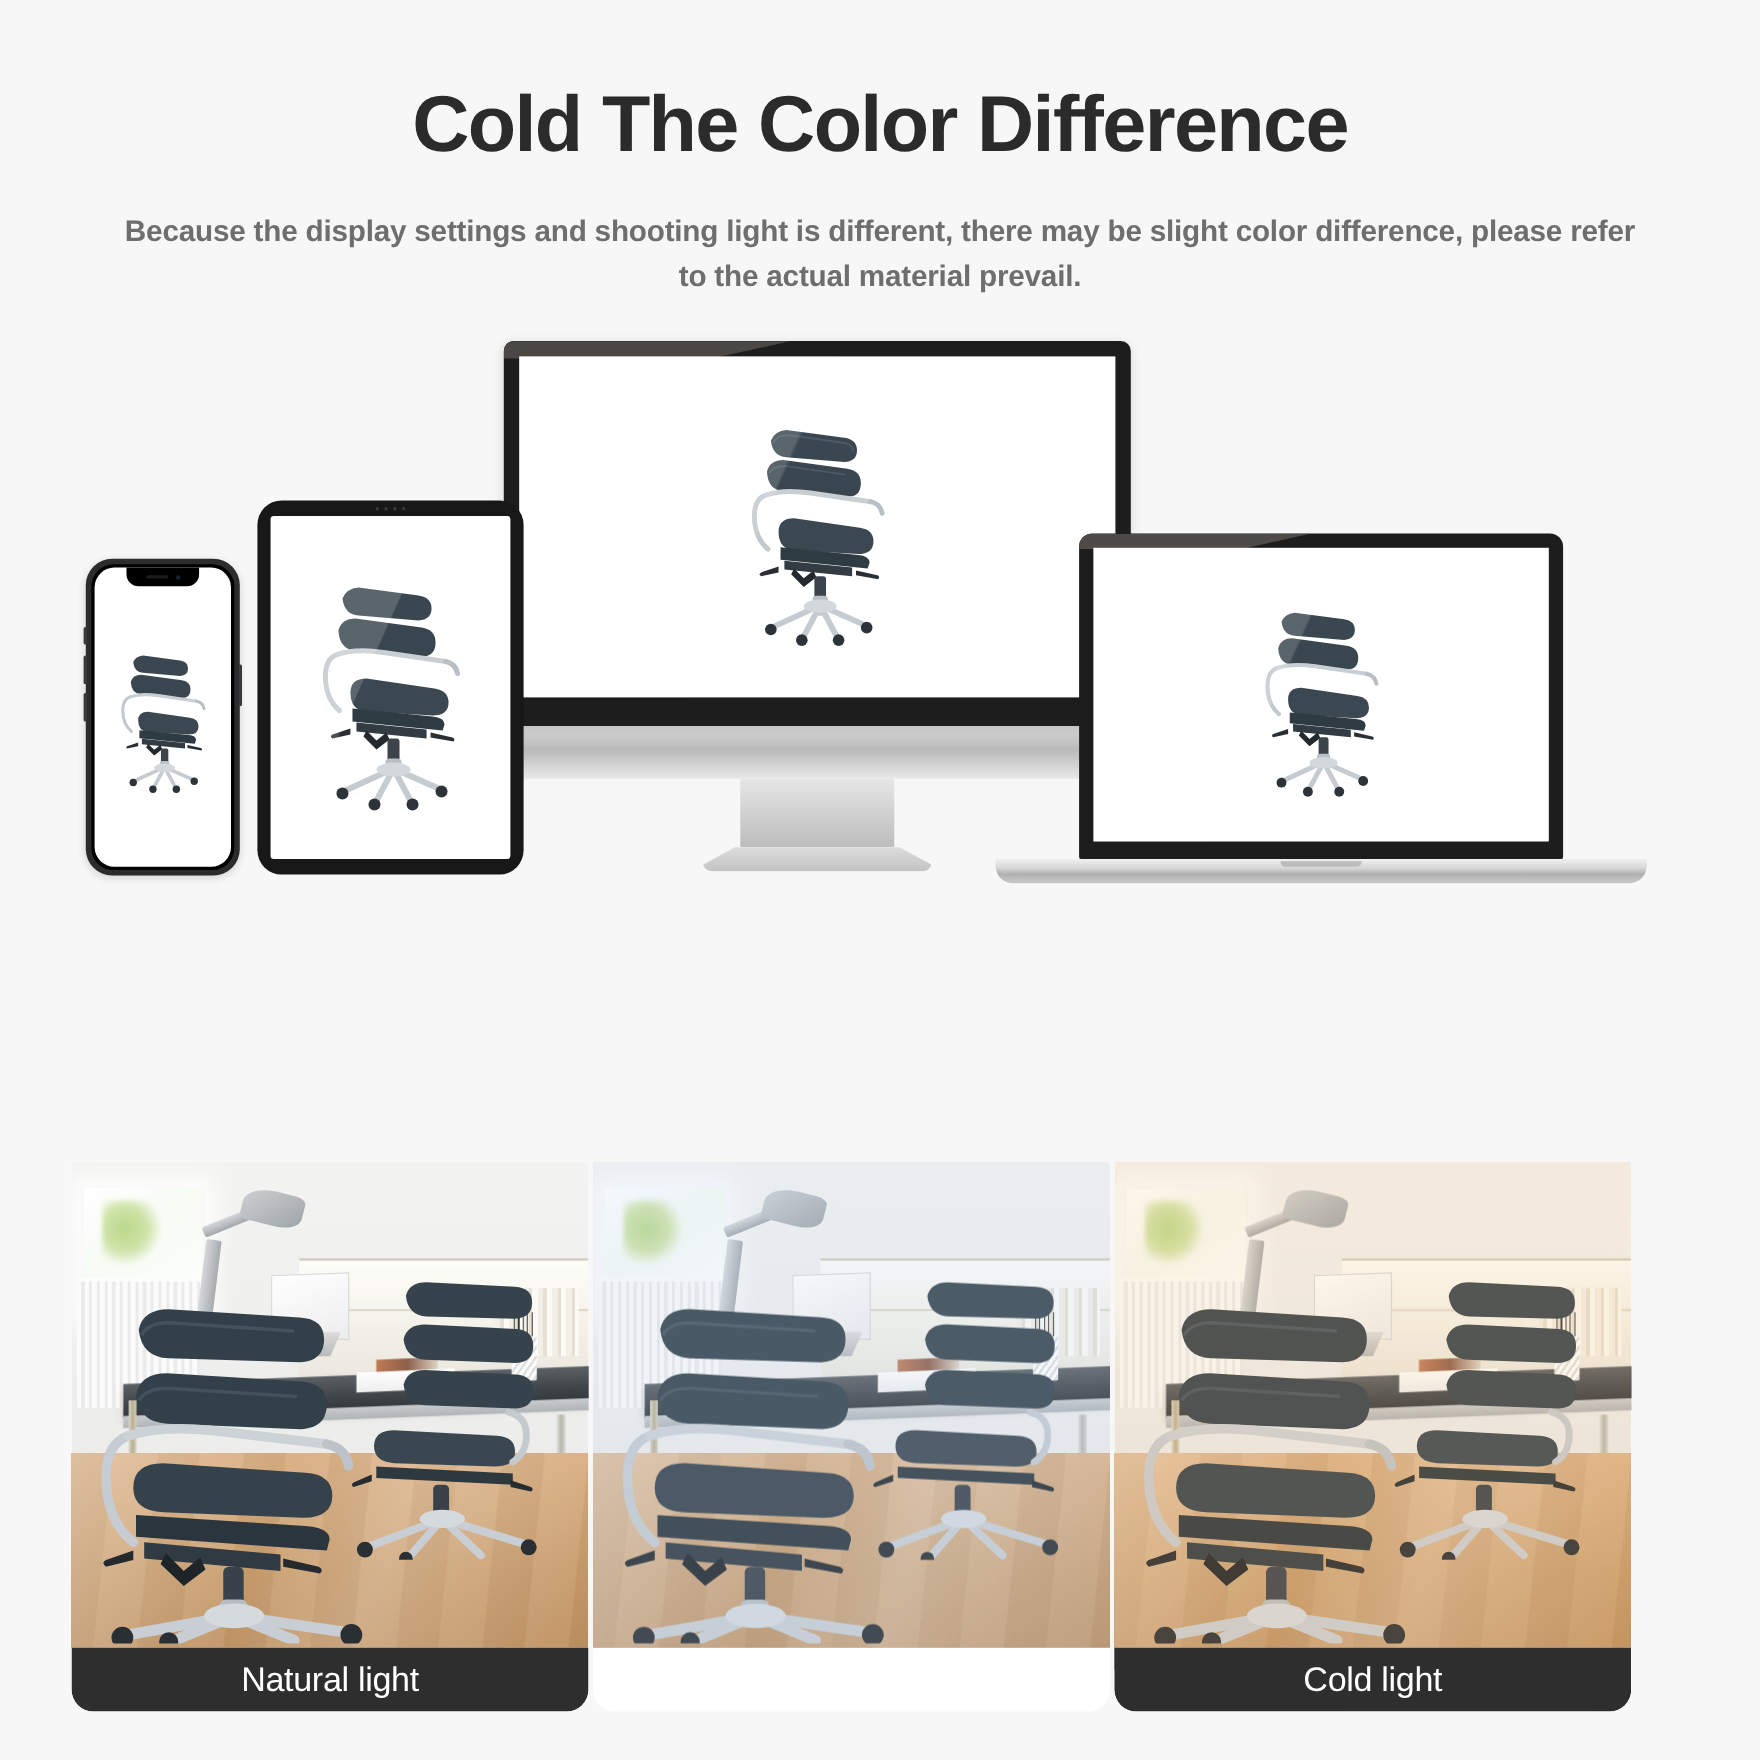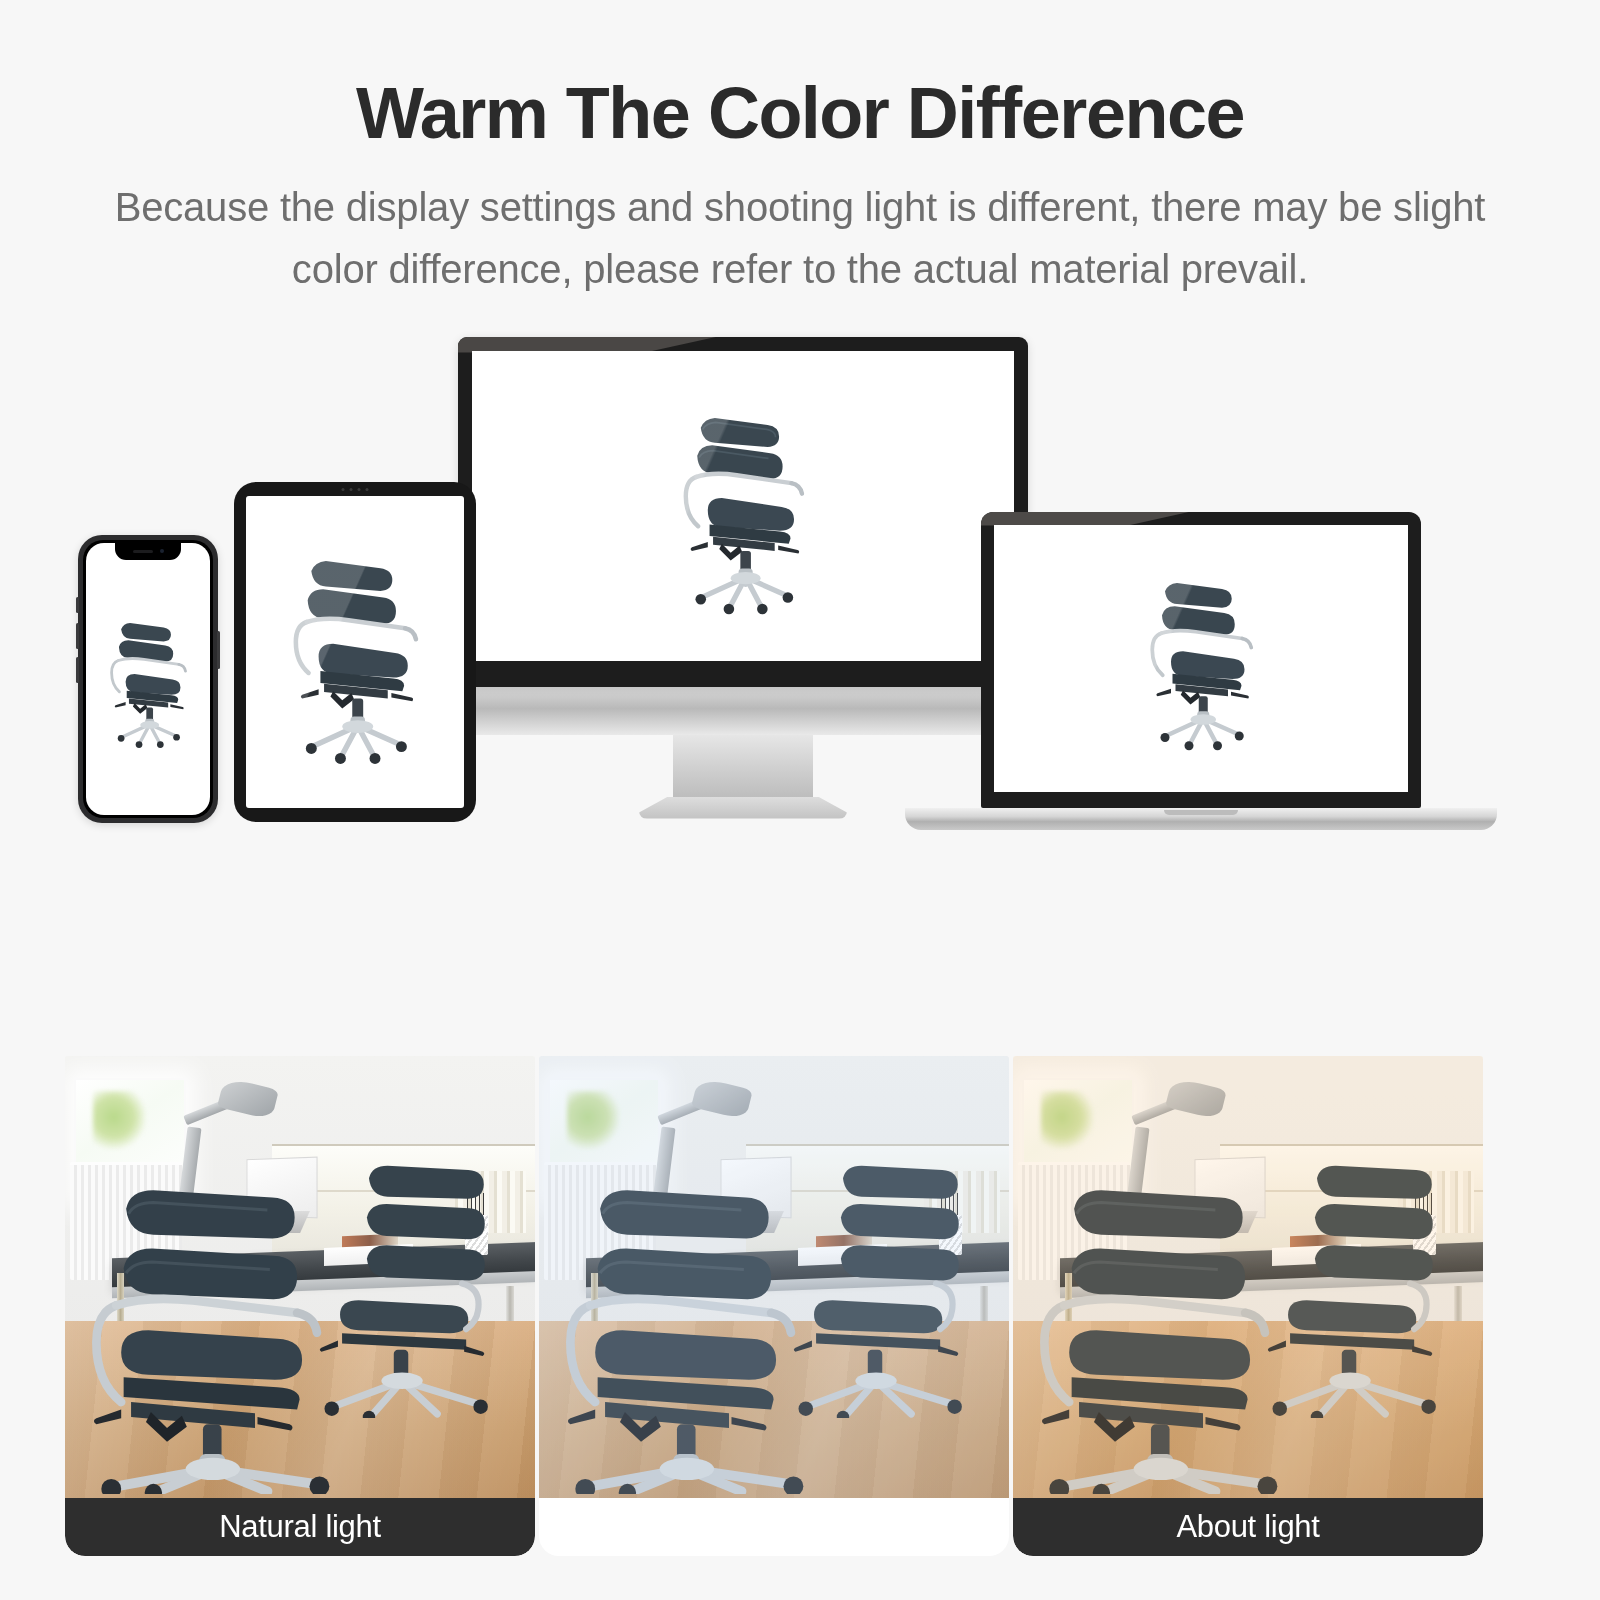--- a/index.html
+++ b/index.html
@@ -22,25 +22,25 @@
   }
   .page-title {
     font-size: 72px;
     font-weight: bold;
     color: #2b2b2b;
     letter-spacing: -1.5px;
     line-height: 1.05;
     margin: 0;
   }
   .page-subtitle {
-    font-size: 40px;
-    font-weight: 400;
+    font-size: 27px;
+    font-weight: 700;
     color: #6e6e6e;
     line-height: 1.55;
-    margin: 24px auto 0;
+    margin: 38px auto 0;
     width: 1390px;
     letter-spacing: -0.2px;
   }
 
   
   .devices {
     position: relative;
     width: 1600px;
     height: 560px;
     margin-top: 22px;
@@ -416,21 +416,21 @@
   .chair-back {
     position:absolute; right:4%; bottom:18%;
     width:44%; height:62%;
   }
   .chair-front svg, .chair-back svg { width:100%; height:100%; display:block; }
 </style>
 </head>
 <body>
 
 <div class="header">
-  <h1 class="page-title">Warm The Color Difference</h1>
+  <h1 class="page-title">Cold The Color Difference</h1>
   <p class="page-subtitle">Because the display settings and shooting light is different, there may be slight color difference, please refer to the actual material prevail.</p>
 </div>
 
 <div class="devices">
 
   <div class="monitor">
     <div class="monitor-bezel">
       <div class="monitor-screen screen-white">
         <div class="chair-holder">
           <svg viewBox="0 0 200 250" width="176" height="220" aria-hidden="true">
@@ -863,16 +863,16 @@
             <ellipse cx="104" cy="240" rx="22" ry="9" fill="#d4dade"></ellipse>
             <circle cx="22" cy="256" r="8" fill="#2a2f34"></circle>
             <circle cx="190" cy="254" r="8" fill="#2a2f34"></circle>
             <circle cx="56" cy="259" r="7" fill="#2a2f34"></circle>
           </svg>
         </div>
 
         <div class="tint tint-warm"></div>
       </div>
     </div>
-    <div class="card-label">About light</div>
+    <div class="card-label">Cold light</div>
   </div>
 
 </div>
 
 </body></html>

